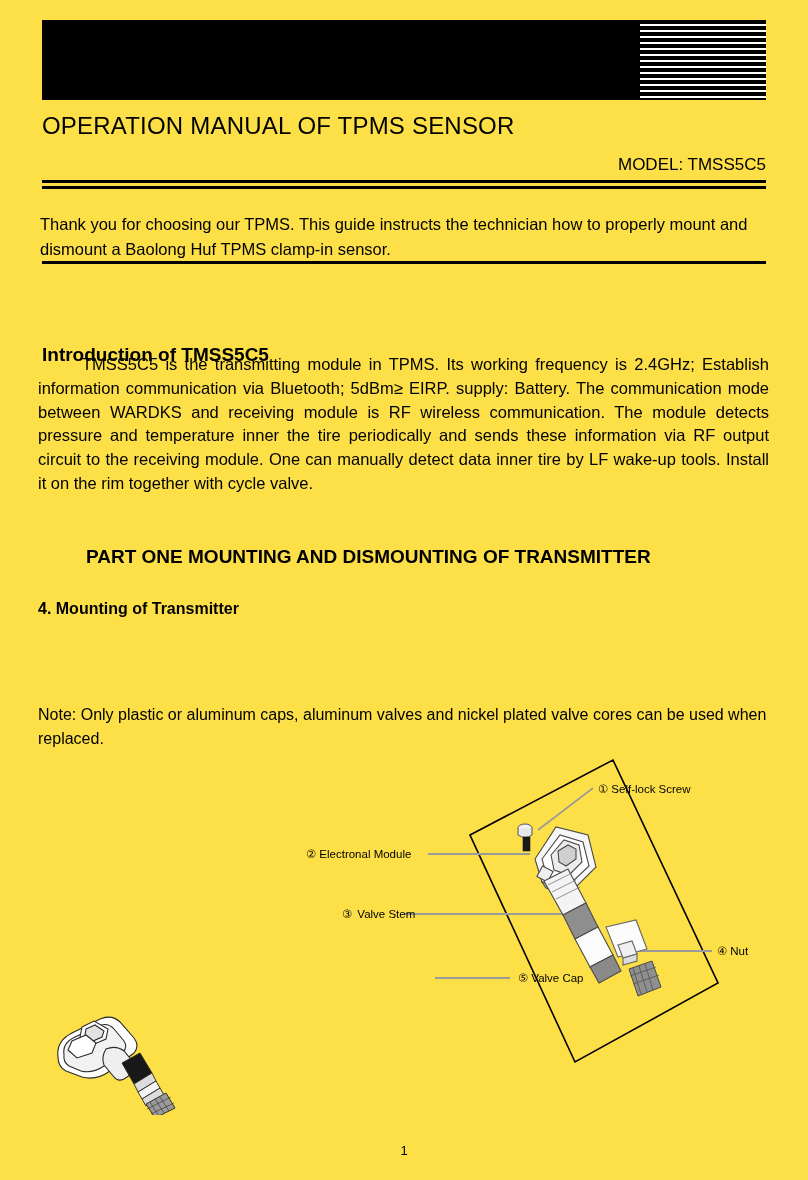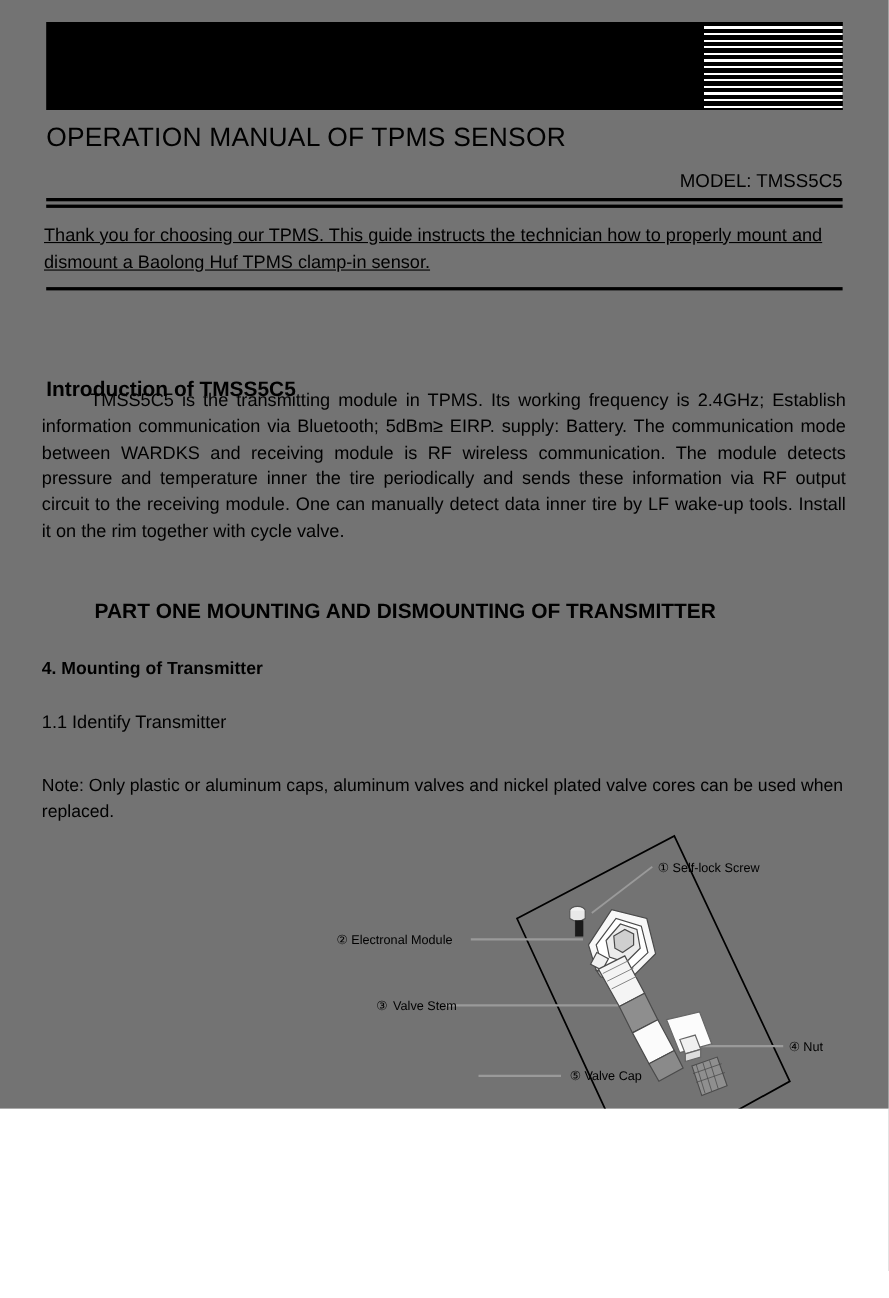--- a/index.html
+++ b/index.html
@@ -7,22 +7,22 @@
     padding: 0;
     background: #ffffff;
   }
   body {
     font-family: "Liberation Sans", sans-serif;
     color: #000000;
   }
   .page {
     position: relative;
     width: 808px;
-    height: 1008px;
-    background: #737373;
+    height: 1180px;
+    background: #fde047;
     overflow: hidden;
   }
 
   
   .banner {
     position: absolute;
     left: 42px;
     top: 20px;
     width: 724px;
     height: 80px;
@@ -83,25 +83,24 @@
     top: 261px;
     width: 724px;
     height: 3px;
     background: #000000;
   }
 
   
   .intro {
     position: absolute;
     left: 40px;
-    top: 202px;
+    top: 212px;
     width: 728px;
     font-size: 16.5px;
     line-height: 25px;
-    text-decoration: underline;
   }
 
   
   .h-intro {
     position: absolute;
     left: 42px;
     top: 296px;
     font-size: 19px;
     font-weight: bold;
     white-space: nowrap;
@@ -201,21 +200,20 @@
 
   <div class="rule-single"></div>
 
   <div class="h-intro">Introduction of TMSS5C5</div>
   <div class="body-para">TMSS5C5 is the transmitting module in TPMS. Its working frequency is 2.4GHz; Establish information communication via Bluetooth; 5dBm≥ EIRP. supply: Battery. The communication mode between WARDKS and receiving module is RF wireless communication. The module detects pressure and temperature inner the tire periodically and sends these information via RF output circuit to the receiving module. One can manually detect data inner tire by LF wake-up tools. Install it on the rim together with cycle valve.</div>
 
   <div class="h-part">PART ONE MOUNTING AND DISMOUNTING OF TRANSMITTER</div>
   <div class="h-sub">4. Mounting of Transmitter</div>
 
   <div class="sec-11">
-    <div>1.1 Identify Transmitter</div>
   </div>
 
   <div class="note">Note: Only plastic or aluminum caps, aluminum valves and nickel plated valve cores can be used when replaced.</div>
 
   <div class="figure">
     <svg width="510" height="330" viewBox="0 0 510 330" xmlns="http://www.w3.org/2000/svg">
 
       <polygon points="190,80 333,5 438,228 295,307" fill="none" stroke="#000000" stroke-width="1.6"></polygon>
 
       <line x1="313" y1="33" x2="258" y2="75" stroke="#9a9a9a" stroke-width="1.6"></line>

